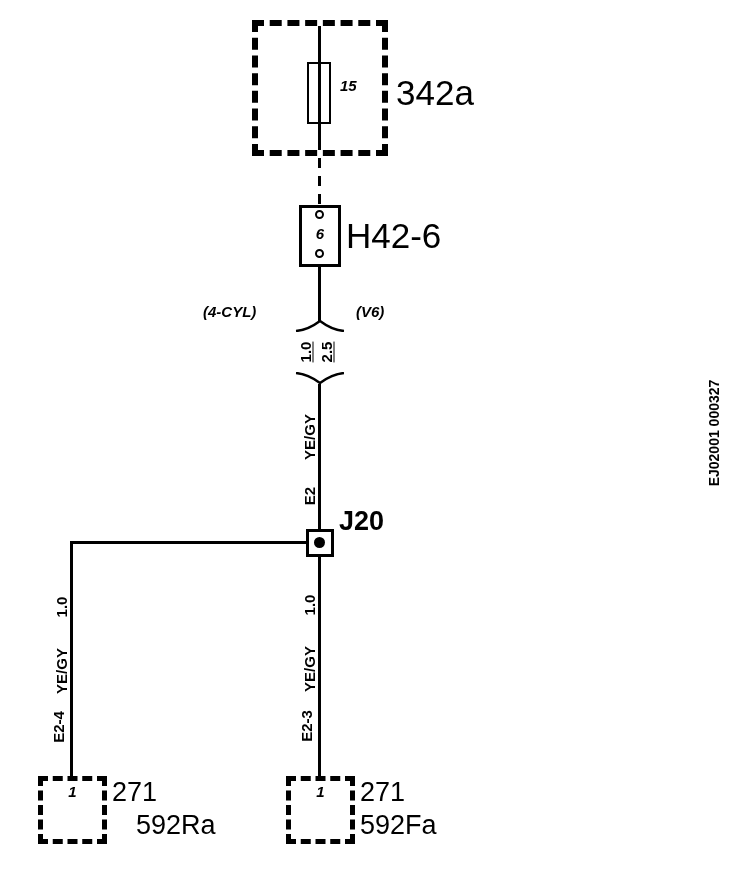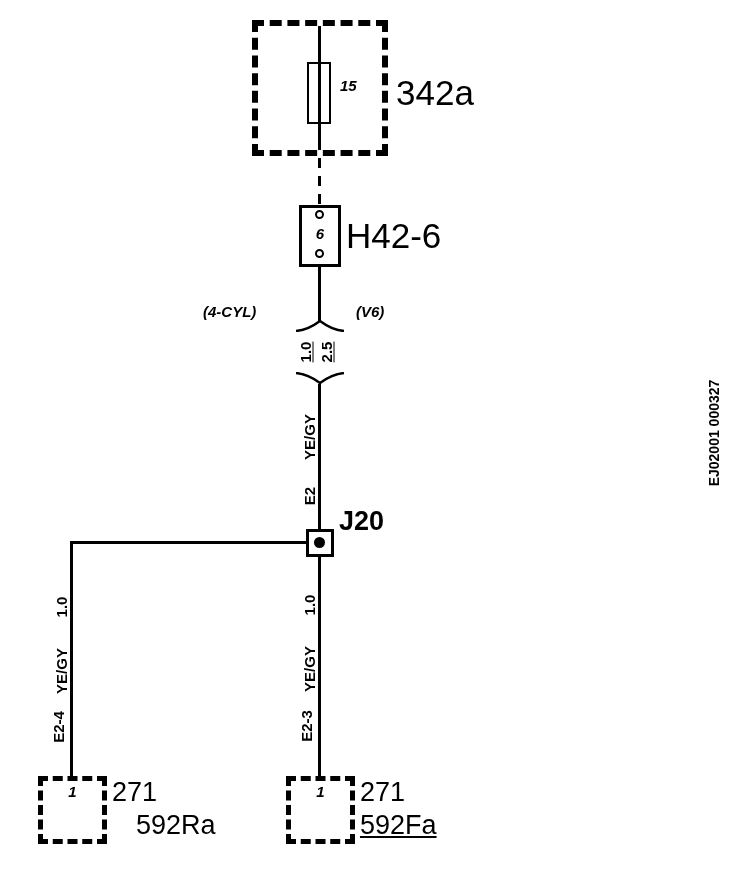--- a/index.html
+++ b/index.html
@@ -141,17 +141,17 @@
   <div class="vtext" style="left:306px; top:726px;">E2-3</div>
 
   <div class="box-dashed-conn" style="left:38px; top:776px; width:69px; height:68px;"></div>
   <div class="smalllabel center" style="left:38px; top:784px; width:69px;">1</div>
   <div class="biglabel" style="left:112px; top:779px; font-size:27px;">271</div>
   <div class="biglabel" style="left:112px; top:812px; font-size:27px;margin-left:24px;">592Ra</div>
 
   <div class="box-dashed-conn" style="left:286px; top:776px; width:69px; height:68px;"></div>
   <div class="smalllabel center" style="left:286px; top:784px; width:69px;">1</div>
   <div class="biglabel" style="left:360px; top:779px; font-size:27px;">271</div>
-  <div class="biglabel" style="left:360px; top:812px; font-size:27px;text-decoration:underline;">592Fa</div>
+  <div class="biglabel" style="left:360px; top:812px; font-size:27px;">592Fa</div>
 
   <div class="vtext" style="left:714px; top:433px; font-size:14px;">EJ02001 000327</div>
 
 </div>
 
 </body></html>

